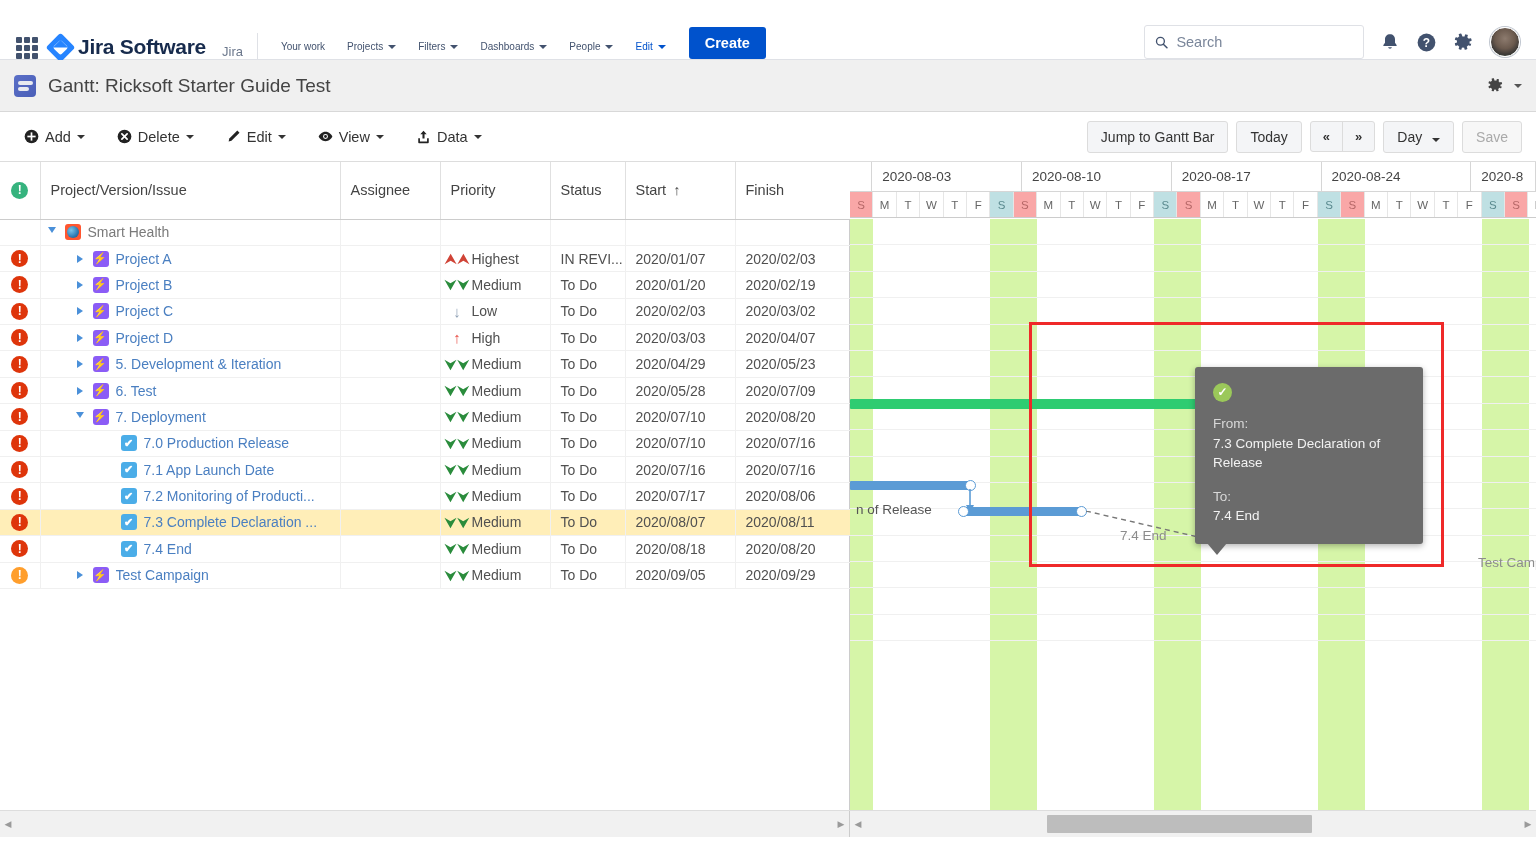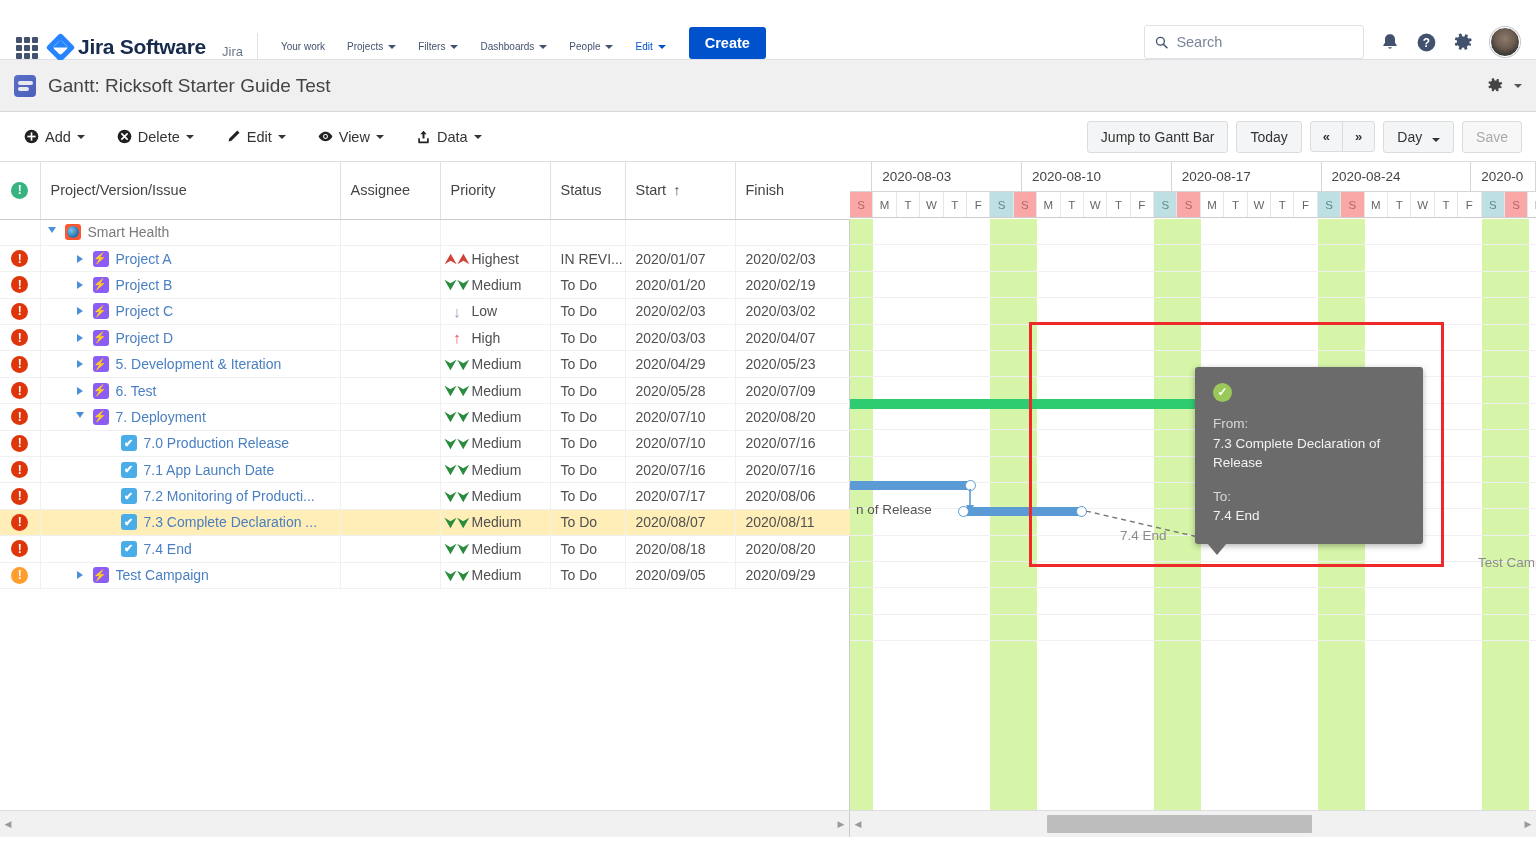--- a/index.html
+++ b/index.html
@@ -804,21 +804,21 @@
         <div class="g-week" style="width: 163.8px; text-align: right;">
           <span>2020-08-10</span>
         </div>
         <div class="g-week" style="width: 163.8px;">
           <span>2020-08-17</span>
         </div>
         <div class="g-week" style="width: 163.8px;">
           <span>2020-08-24</span>
         </div>
         <div class="g-week" style="width: 70.2px;">
-          <span>2020-0</span>
+          <span>2020-8</span>
         </div>
       </div>
     <div class="g-day-row" id="g-day-row">
         <div class="g-day sun">S</div>
         <div class="g-day">M</div>
         <div class="g-day">T</div>
         <div class="g-day">W</div>
         <div class="g-day">T</div>
         <div class="g-day">F</div>
         <div class="g-day sat">S</div>

